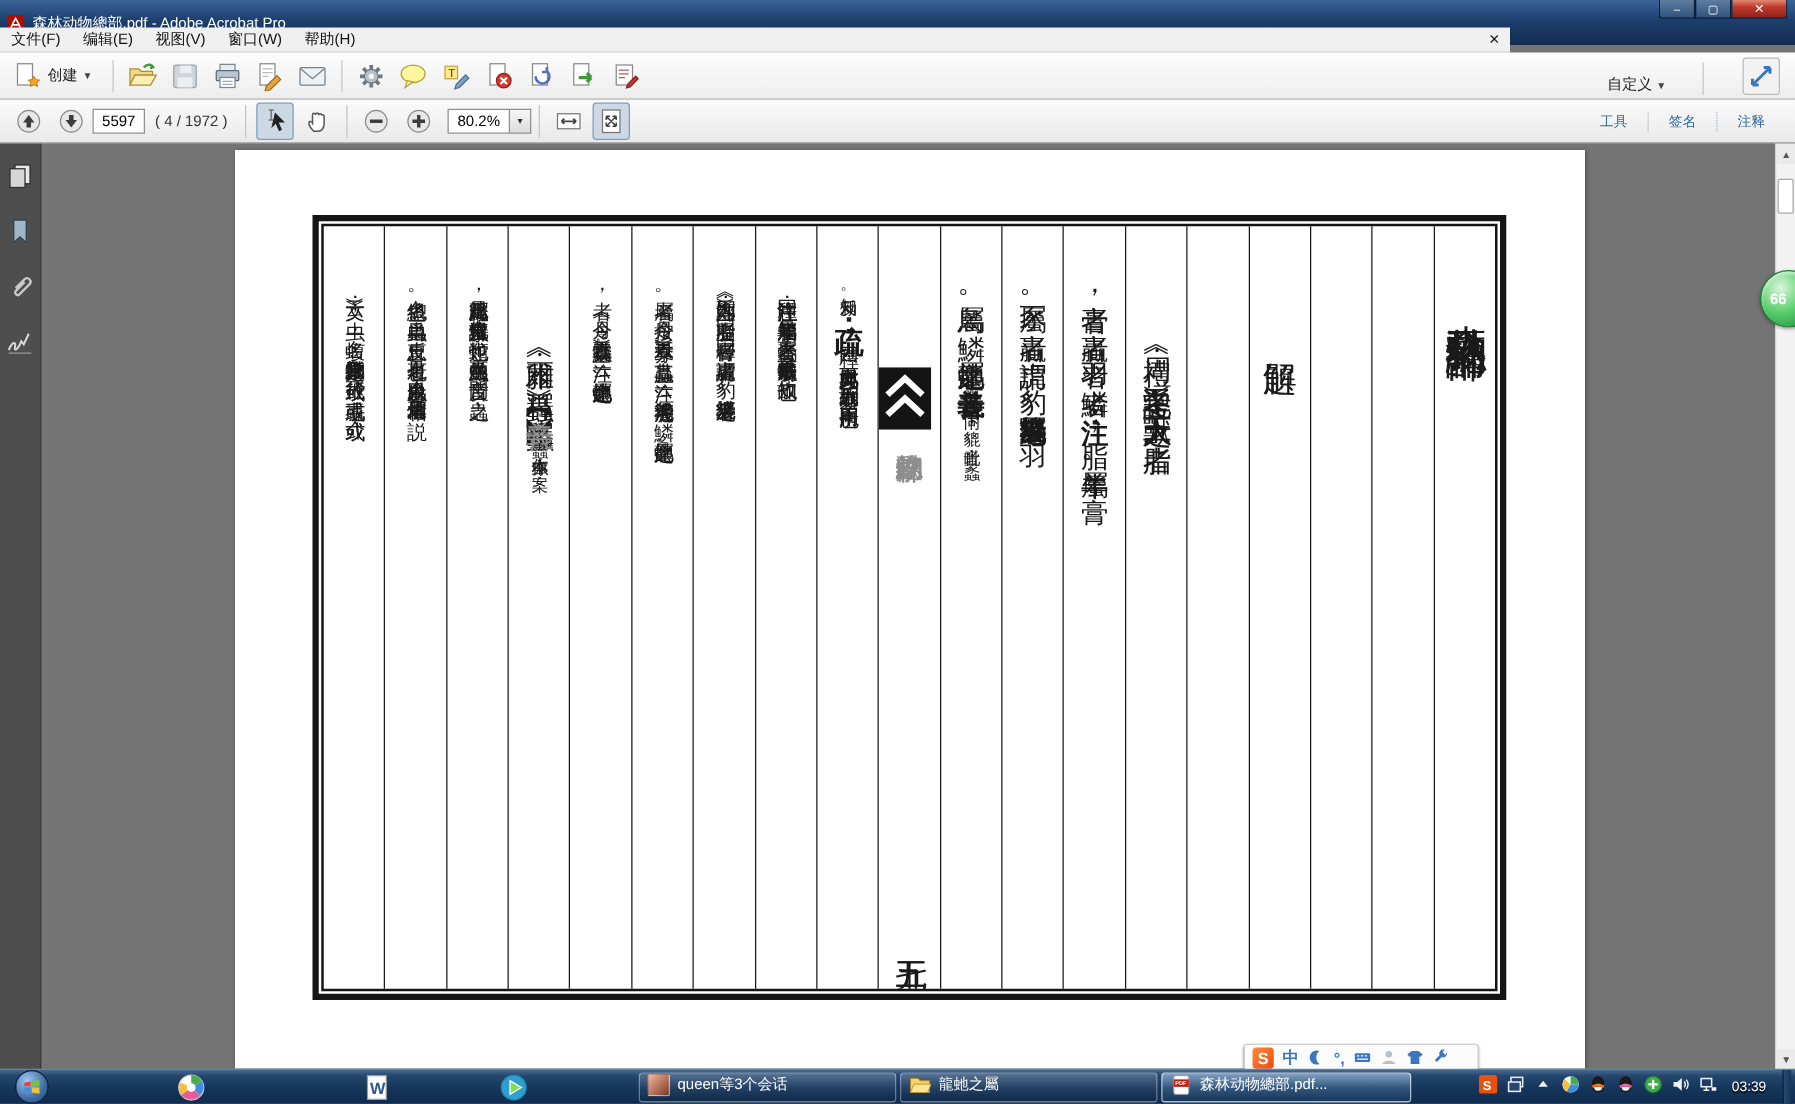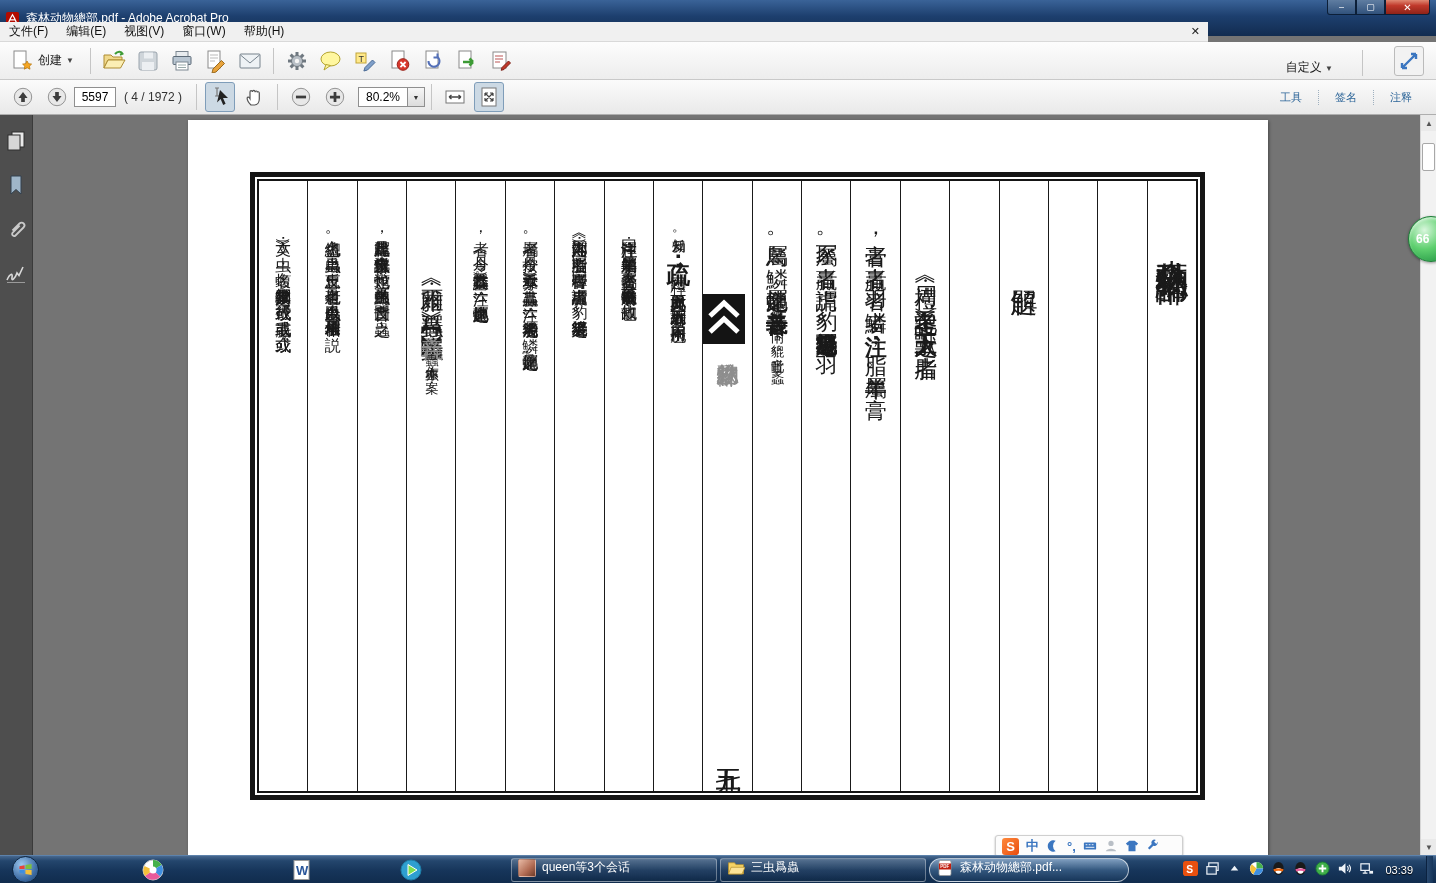--- a/index.html
+++ b/index.html
@@ -106,21 +106,21 @@
     background:radial-gradient(circle at 35% 30%,#9cc7ef,#3f6ea6 60%,#1c3f68);
     border:1px solid #0e2540; display:flex; align-items:center; justify-content:center; }
   .orb svg { width:15px; height:15px; }
   .qlicon { position:absolute; top:3px; width:22px; height:22px; }
   .taskbtns { position:absolute; left:511px; top:2px; display:flex; gap:3px; }
   .taskbtn { width:206px; height:24px; border:1px solid rgba(255,255,255,.35); border-radius:3px;
     background:linear-gradient(rgba(255,255,255,.22),rgba(255,255,255,.06) 50%,rgba(0,0,0,.08));
     display:flex; align-items:flex-start; gap:6px; padding:0 6px; color:#fff; font-size:12px;
     white-space:nowrap; overflow:hidden; }
   .taskbtn.active { background:linear-gradient(rgba(200,228,255,.55),rgba(140,190,235,.25) 50%,rgba(40,80,120,.25));
-    border-color:rgba(255,255,255,.65); width:200px;border-radius:12px; }
+    border-color:rgba(255,255,255,.65); width:200px; }
   .taskbtn svg, .taskbtn .avatar { width:18px; height:18px; flex:0 0 auto; }
   .avatar { border-radius:2px; background:linear-gradient(135deg,#e7b9a4,#b06a52 60%,#6d3b2a); border:1px solid #fff3; }
   .tray { position:absolute; right:3px; top:0; height:28px; display:flex; align-items:center; gap:7px; }
   .tray svg { width:15px; height:15px; }
   .tray .clock { color:#fff; font-size:11px; margin:0 6px 0 4px; text-shadow:0 1px 1px #000; }
   .showdesk { width:7px; height:28px; background:linear-gradient(90deg,#2a4a70,#16355a);
     border-left:1px solid #0b2240; }
 </style>
 </head>
 <body>
@@ -445,21 +445,21 @@
   <div class="taskbtns">
       <div class="taskbtn">
         <span class="avatar"></span>
         <span>queen等3个会话</span>
       </div>
       <div class="taskbtn">
         <svg viewBox="0 0 24 24">
           <path d="M2 20V5h8l2 2.5h10V20z" fill="#f7d364" stroke="#b7922f"></path>
           <path d="M2 20l3.5-9H24L20 20z" fill="#fce397" stroke="#b7922f"></path>
         </svg>
-        <span>三虫爲蟲</span>
+        <span>龍虵之屬</span>
       </div>
       <div class="taskbtn active">
         <svg viewBox="0 0 24 24">
           <rect x="4" y="2" width="16" height="20" rx="2" fill="#fff" stroke="#999"></rect>
           <rect x="4" y="6" width="16" height="8" fill="#c11f10"></rect>
           <text x="5.5" y="12.5" font-size="6" fill="#fff" font-weight="bold" font-family="Liberation Sans,sans-serif">PDF</text>
         </svg>
         <span>森林动物總部.pdf...</span>
       </div>
     </div>

